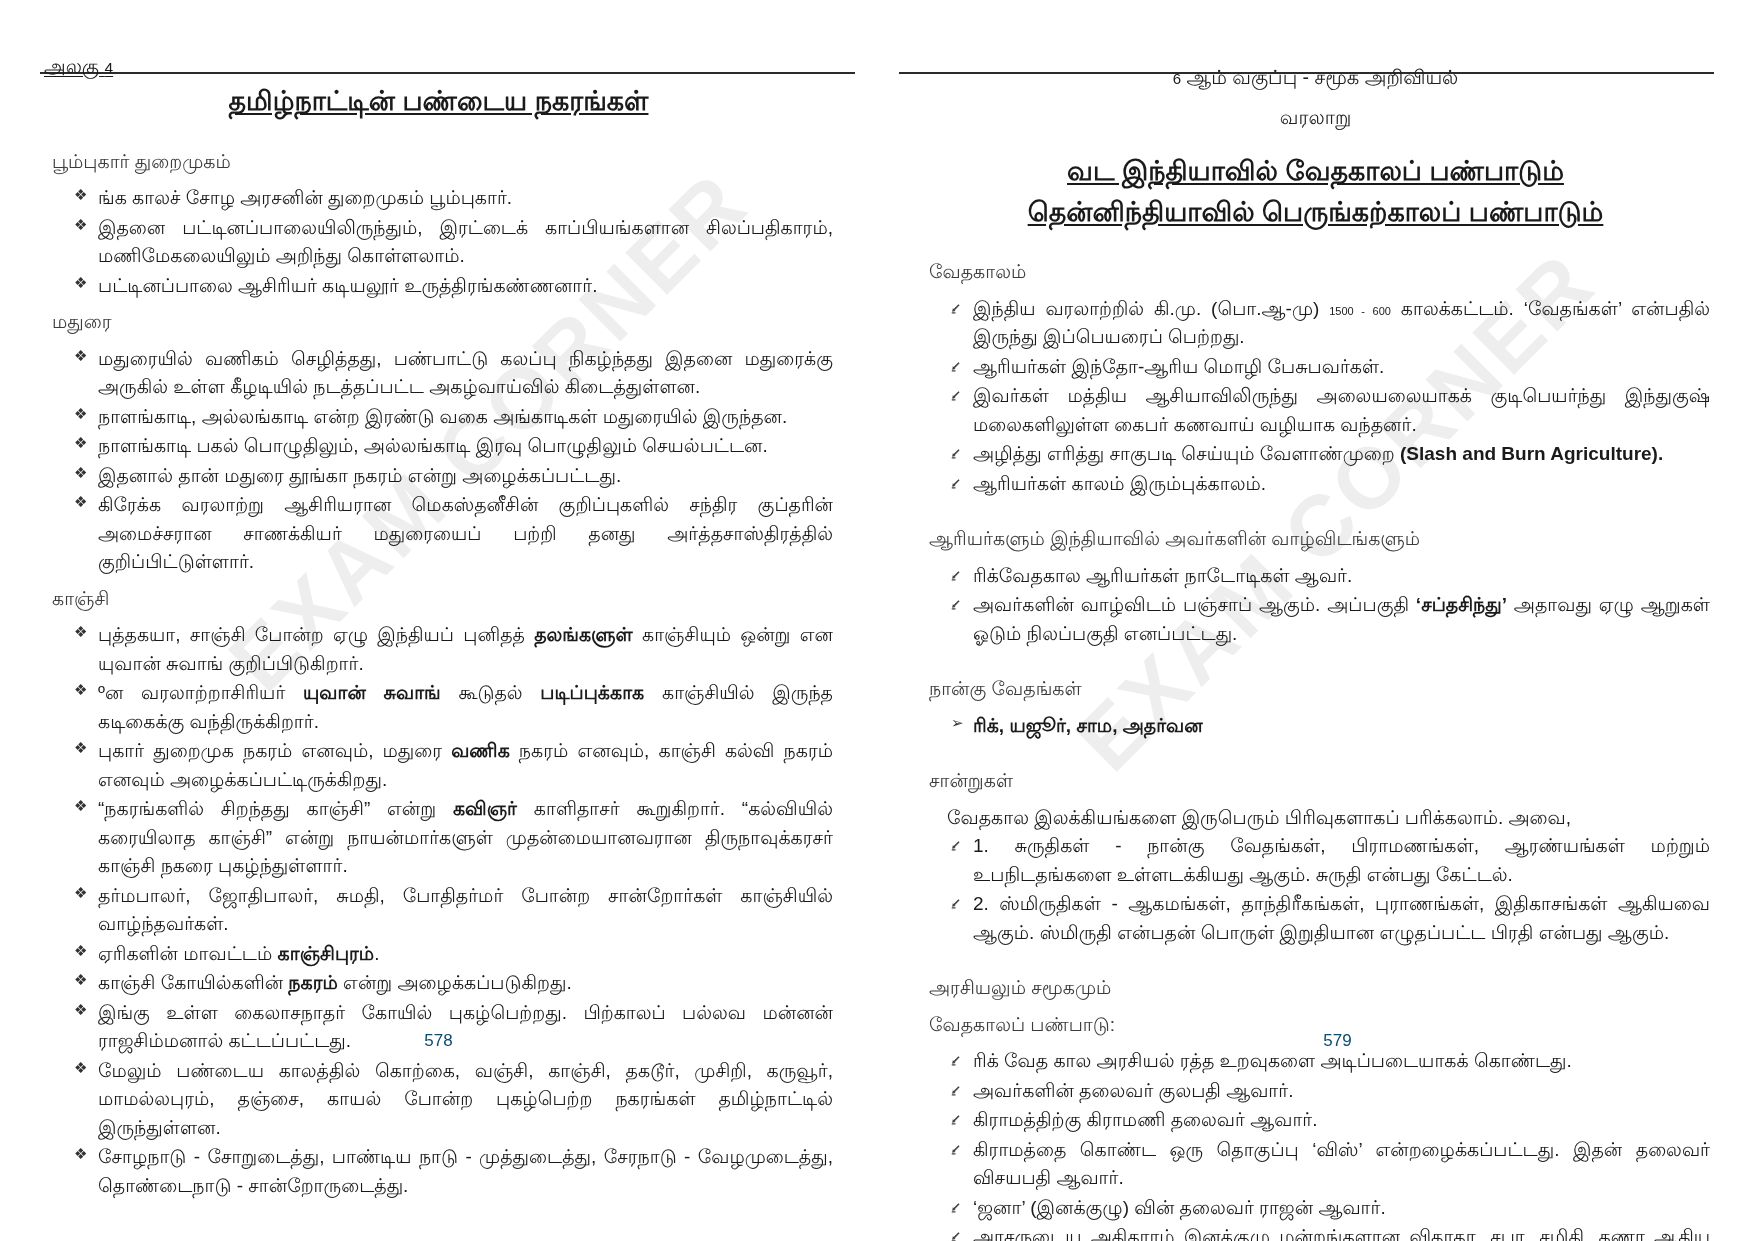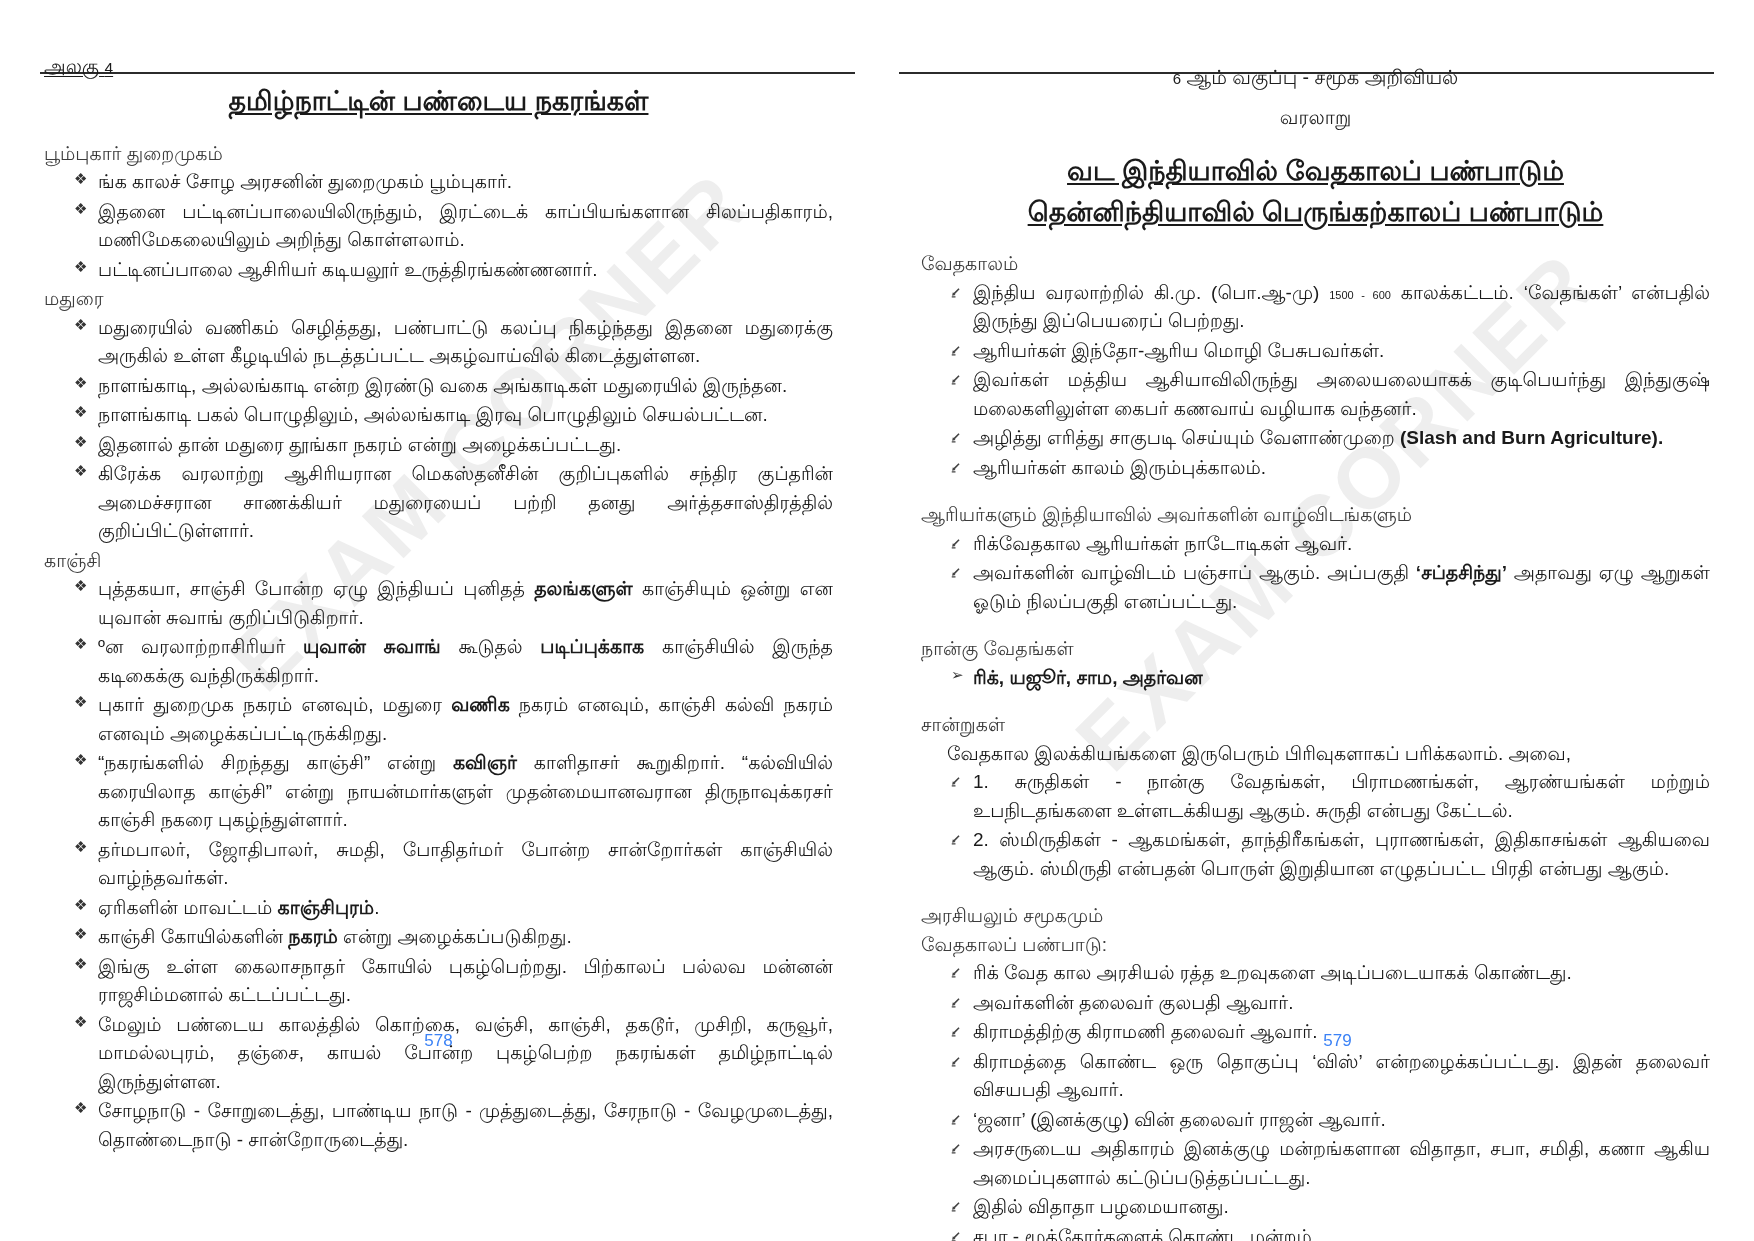--- a/index.html
+++ b/index.html
@@ -94,21 +94,21 @@
   }
   .big-title span {
     text-decoration: underline;
     text-underline-offset: 3px;
   }
 
   .section-head {
     font-size: 19px;
     font-weight: normal;
     color: #3c3c3c;
-    margin: 0;
+    margin: 8px;
     line-height: 1.5;
   }
 
   .plain-para {
     font-size: 19px;
     line-height: 1.5;
     margin: 0 0 0 26px;
   }
 
   
@@ -167,21 +167,21 @@
   .gap-s { height: 10px; }
   .gap-m { height: 18px; }
 
   .page-number {
     position: absolute;
     bottom: 190px;
     left: 0;
     width: 100%;
     text-align: center;
     font-size: 17px;
-    color: #3b82f6;
+    color: #0c4a6e;
     z-index: 2;
   }
   .page-left  .page-number { padding-right: 22px; }
   .page-right .page-number { padding-left: 22px; }
 </style>
 </head>
 <body>
 
 <div class="spread">
 

